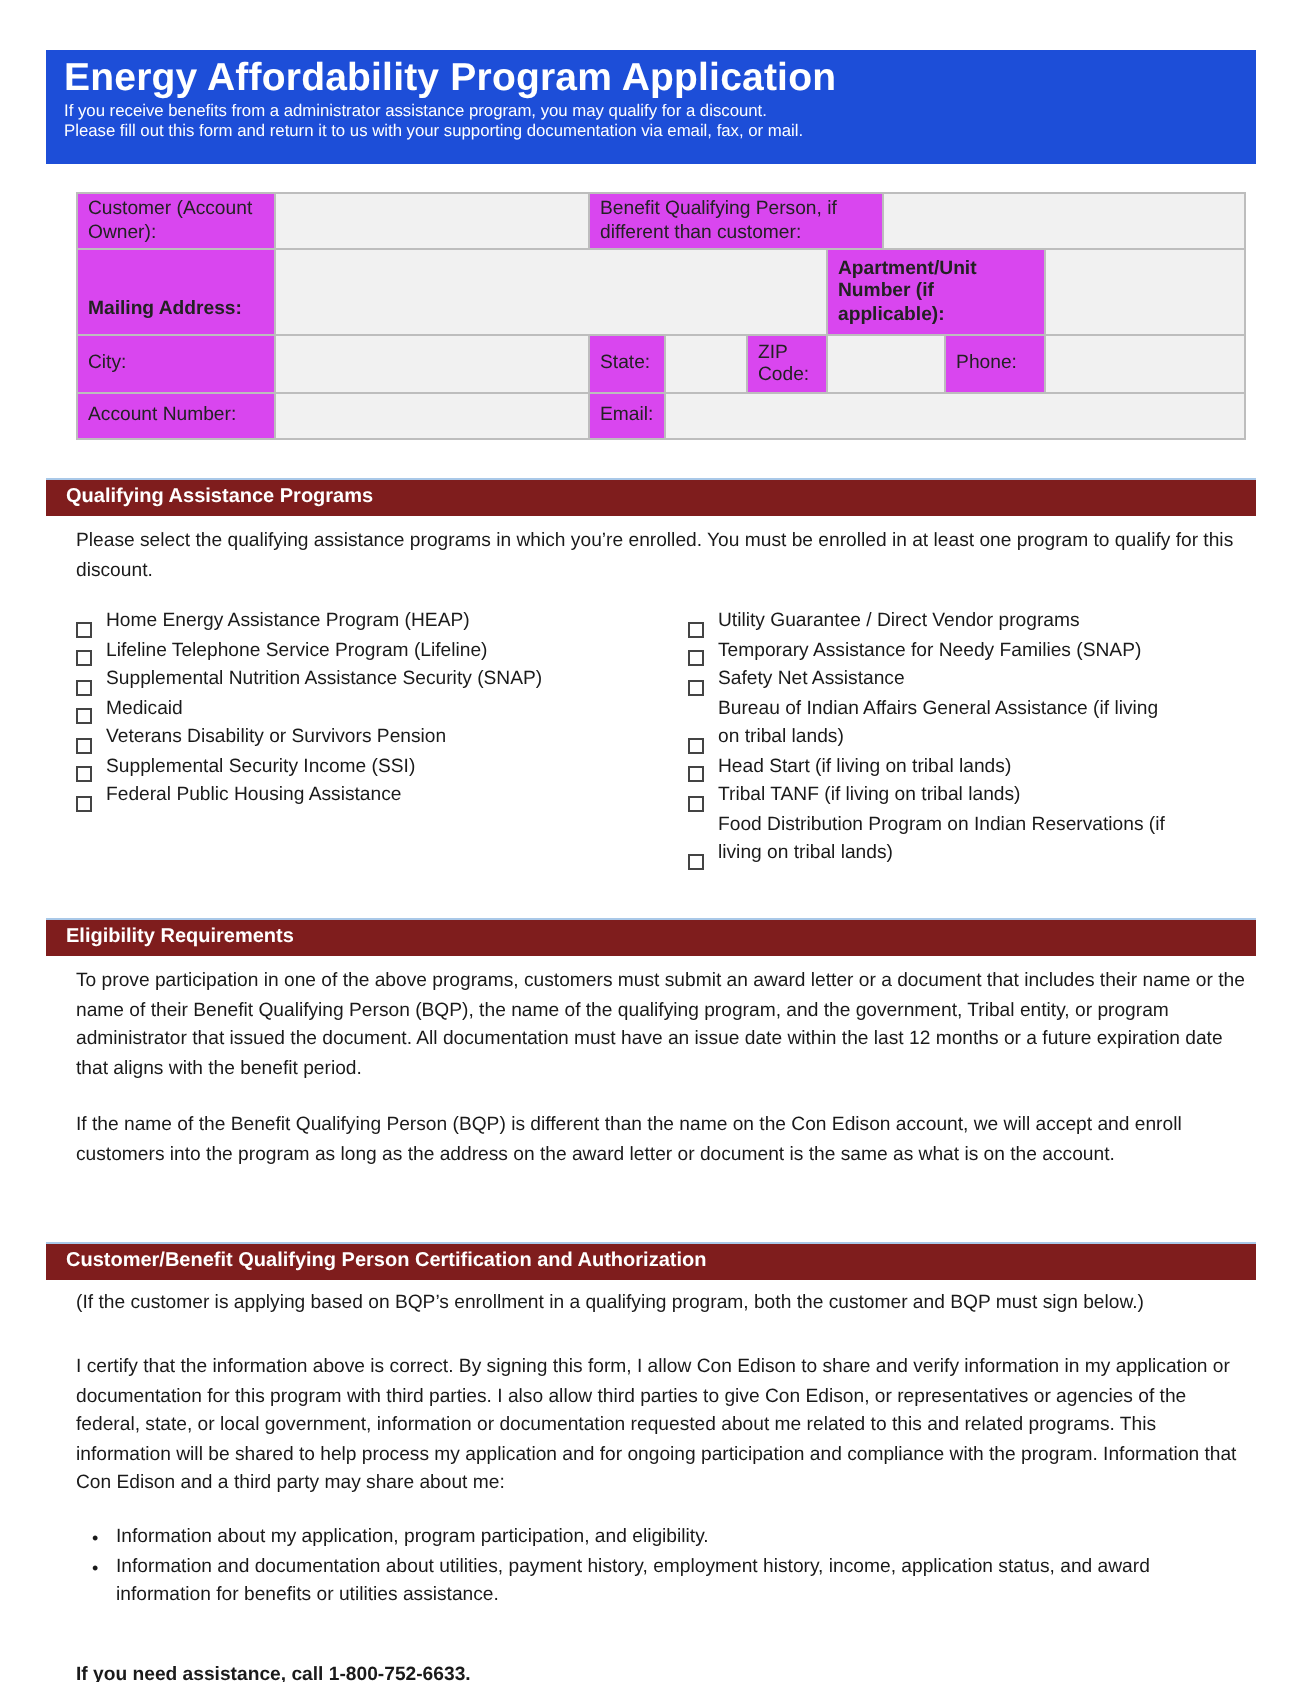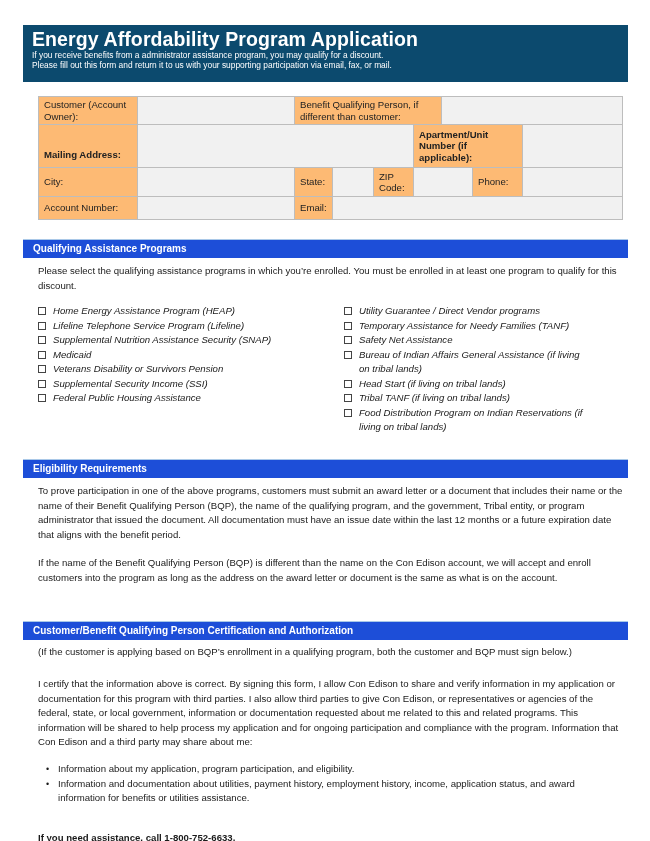--- a/index.html
+++ b/index.html
@@ -1,66 +1,66 @@
 <!DOCTYPE html>
 <html><head>
 <meta charset="utf-8">
 <style>
   * { box-sizing: border-box; margin: 0; padding: 0; }
   html, body { width: 650px; height: 841px; background: #ffffff; overflow: hidden; }
   body { font-family: "Liberation Sans", sans-serif; color: #1a1a1a; position: relative; }
 
   .header {
     position: absolute; left: 23px; top: 25px; width: 605px; height: 57px;
-    background: #0c4a6e; color: #fff; padding: 3px 10px 0 9px;
+    background: #1d4ed8; color: #fff; padding: 3px 10px 0 9px;
   }
   .header h1 { font-size: 19.5px; font-weight: bold; line-height: 22px; letter-spacing: 0.1px; }
   .header p { font-size: 8.4px; line-height: 10px; }
 
   table.info {
     position: absolute; left: 38px; top: 96px; width: 584px; border-collapse: collapse;
     table-layout: fixed; font-size: 9.6px;
   }
   table.info td {
     border: 1px solid #bdbdbd; padding: 2px 5px; vertical-align: middle; line-height: 11.5px;
   }
-  table.info td.lbl { background: #fdba74; color: #222; }
+  table.info td.lbl { background: #d946ef; color: #222; }
   table.info td.val { background: #f1f1f1; }
   table.info { border: 1px solid #6b6b6b; }
   table.info tr.r1 td { height: 27px; }
   table.info tr.r2 td { height: 43px; font-weight: bold; }
   table.info tr.r3 td { height: 29px; }
   table.info tr.r4 td { height: 23px; }
 
   .section-bar {
     position: absolute; left: 23px; width: 605px; height: 19px;
-    background: #1d4ed8; color: #fff; font-weight: bold; font-size: 10px;
+    background: #7f1d1d; color: #fff; font-weight: bold; font-size: 10px;
     padding: 3px 0 0 10px; border-top: 1px solid #a9c8e8;
   }
   .body-text {
     position: absolute; left: 38px; width: 585px; font-size: 9.6px; line-height: 14.5px; color: #1a1a1a;
   }
   .checklist { position: absolute; font-size: 9.6px; line-height: 14.5px; list-style: none; }
-  .checklist li { display: flex; align-items: flex-start; font-style: italic; }
+  .checklist li { display: flex; align-items: flex-end; }
   .cb {
     display: inline-block; width: 8px; height: 8px; border: 1px solid #444; margin-top: 3px;
     margin-right: 7px; flex: 0 0 8px; background: #fff;
   }
   .bullets { position: absolute; left: 46px; width: 570px; font-size: 9.6px; line-height: 14.5px; list-style: none; }
   .bullets li { display: flex; }
   .bullets .dot { width: 12px; flex: 0 0 12px; font-size: 9px; }
   .assist { position: absolute; left: 38px; top: 832px; font-size: 9.6px; font-weight: bold; }
 </style>
 </head>
 <body>
 
 <div class="header">
   <h1>Energy Affordability Program Application</h1>
   <p>If you receive benefits from a administrator assistance program, you may qualify for a discount.</p>
-  <p>Please fill out this form and return it to us with your supporting participation via email, fax, or mail.</p>
+  <p>Please fill out this form and return it to us with your supporting documentation via email, fax, or mail.</p>
 </div>
 
 <table class="info">
   <colgroup>
     <col style="width:99px">
       <col style="width:157px">
     <col style="width:38px">
       <col style="width:41px">
       <col style="width:40px">
     <col style="width:28px">
@@ -134,21 +134,21 @@
     </li>
 </ul>
 
 <ul class="checklist" style="left:344px; top:304px; width:240px">
   <li>
       <span class="cb"></span>
       <span>Utility Guarantee / Direct Vendor programs</span>
     </li>
   <li>
       <span class="cb"></span>
-      <span>Temporary Assistance for Needy Families (TANF)</span>
+      <span>Temporary Assistance for Needy Families (SNAP)</span>
     </li>
   <li>
       <span class="cb"></span>
       <span>Safety Net Assistance</span>
     </li>
   <li>
       <span class="cb"></span>
       <span>Bureau of Indian Affairs General Assistance (if living on tribal lands)</span>
     </li>
   <li>

